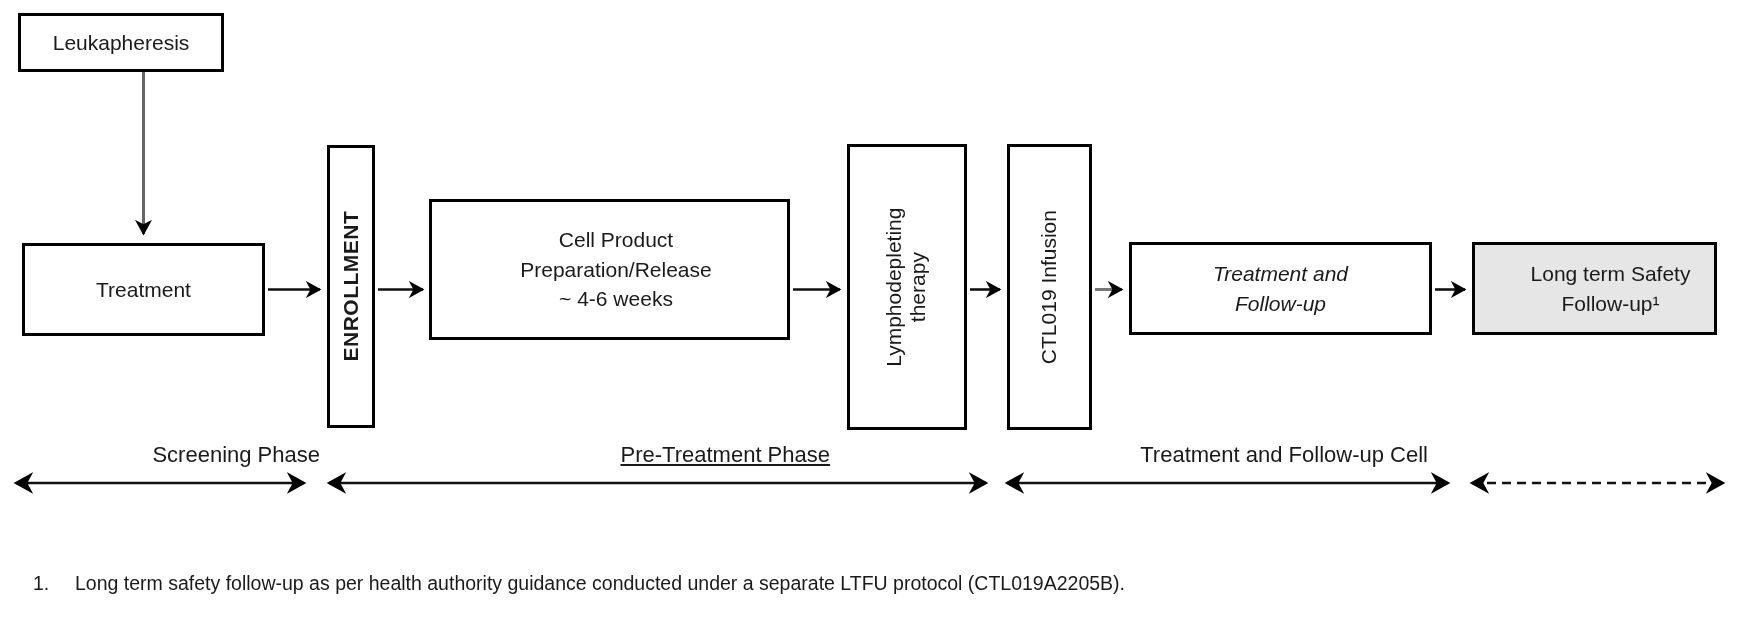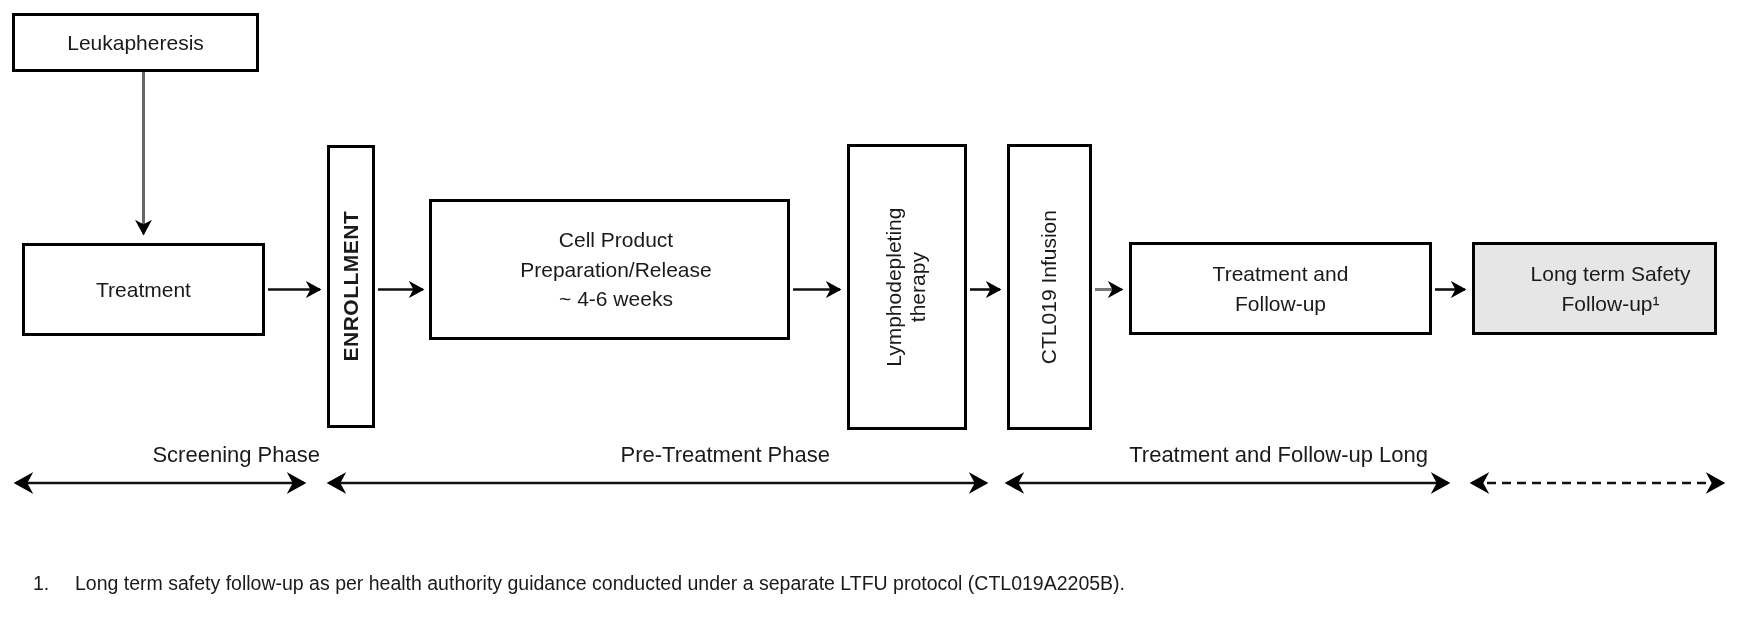--- a/index.html
+++ b/index.html
@@ -88,51 +88,51 @@
 
     <line x1="16" y1="483" x2="304" y2="483" stroke="#111111" stroke-width="2.6" marker-start="url(#headBig)" marker-end="url(#headBig)"></line>
 
     <line x1="329" y1="483" x2="986" y2="483" stroke="#111111" stroke-width="2.6" marker-start="url(#headBig)" marker-end="url(#headBig)"></line>
 
     <line x1="1007" y1="483" x2="1448" y2="483" stroke="#111111" stroke-width="2.6" marker-start="url(#headBig)" marker-end="url(#headBig)"></line>
 
     <line x1="1472" y1="483" x2="1723" y2="483" stroke="#111111" stroke-width="2.6" stroke-dasharray="9 6" marker-start="url(#headBig)" marker-end="url(#headBig)"></line>
   </svg>
 
-  <div class="box" style="left:12px; top:13px; width:247px; height:59px;">Leukapheresis</div>
+  <div class="box" style="left:18px; top:13px; width:206px; height:59px;">Leukapheresis</div>
 
   <div class="box" style="left:22px; top:243px; width:243px; height:93px;">Treatment</div>
 
   <div class="box" style="left:327px; top:145px; width:48px; height:283px;">
     <div class="vtext bold">ENROLLMENT</div>
   </div>
 
   <div class="box" style="left:429px; top:199px; width:361px; height:141px;padding-left:13px;">Cell Product
 Preparation/Release
 ~ 4-6 weeks</div>
 
   <div class="box" style="left:847px; top:144px; width:120px; height:286px;">
     <div class="vtext">Lymphodepleting
 therapy</div>
   </div>
 
   <div class="box" style="left:1007px; top:144px; width:85px; height:286px;">
     <div class="vtext">CTL019 Infusion</div>
   </div>
 
-  <div class="box" style="left:1129px; top:242px; width:303px; height:93px;">Treatment and
+  <div class="box" style="left:1129px; top:242px; width:303px; height:93px;font-style:italic;">Treatment and
 Follow-up</div>
 
   <div class="box gray" style="left:1472px; top:242px; width:245px; height:93px;">Long term Safety
 Follow-up¹</div>
 
   <div class="phase-label" style="left:0px; top:442px; width:320px;">Screening Phase</div>
 
-  <div class="phase-label" style="left:430px; top:442px; width:400px;">Pre-Treatment Phase</div>
+  <div class="phase-label" style="left:430px; top:442px; width:400px;text-decoration:underline;">Pre-Treatment Phase</div>
 
-  <div class="phase-label" style="left:1028px; top:442px; width:400px;">Treatment and Follow-up Long</div>
+  <div class="phase-label" style="left:1028px; top:442px; width:400px;">Treatment and Follow-up Cell</div>
 
   <div class="footnote">
     <span class="marker">1.</span>
     <span>Long term safety follow-up as per health authority guidance conducted under a separate LTFU protocol (CTL019A2205B).</span>
   </div>
 
 </div>
 
 </body></html>

